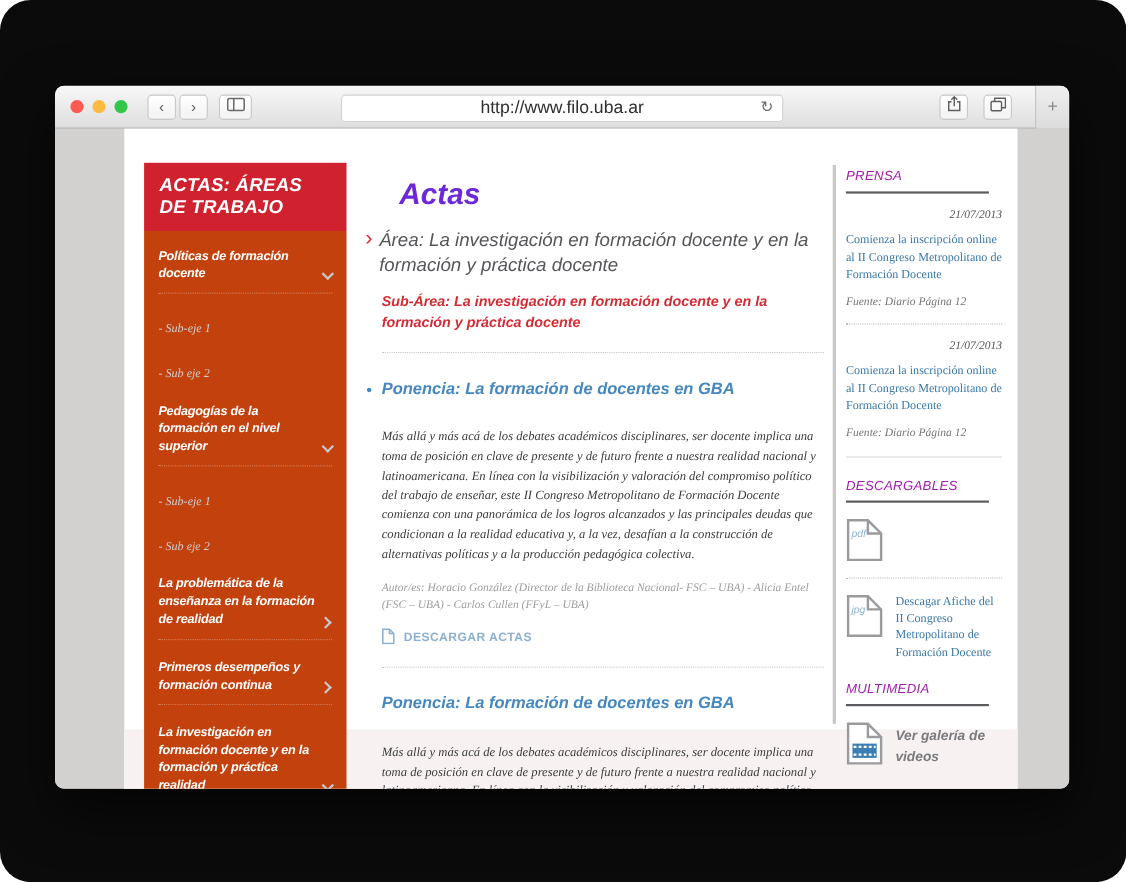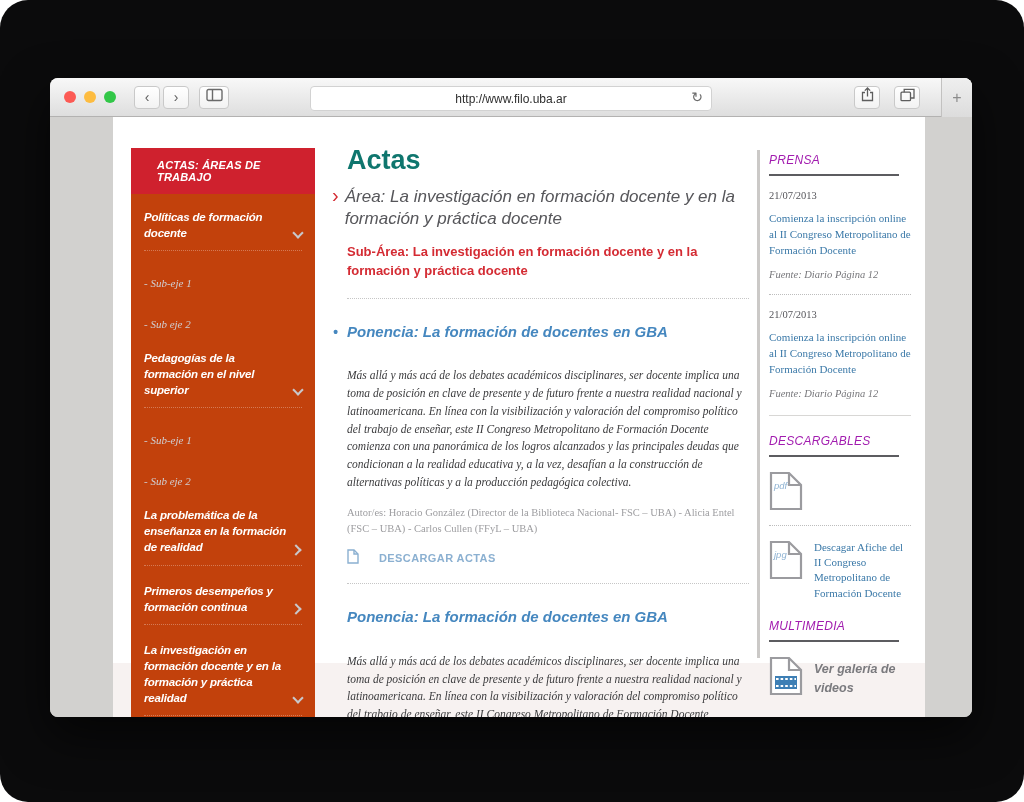--- a/index.html
+++ b/index.html
@@ -11,67 +11,67 @@
           background:#d2d1cf;box-shadow:0 18px 48px rgba(0,0,0,.65);}
   .chrome{position:relative;height:39px;background:linear-gradient(#f8f8f8,#dedede);border-bottom:1px solid #b3b2b1;
           display:flex;align-items:center;padding:0 0 0 14px;box-sizing:border-box;}
   .lights{display:flex;gap:8px;margin-right:18px;}
   .light{width:12px;height:12px;border-radius:50%;}
   .nav-group{display:flex;gap:3px;margin-right:10px;}
   .chrome-btn{width:26px;height:23px;border:1px solid #c9c9c9;border-radius:4px;background:linear-gradient(#ffffff,#f2f2f2);
           color:#5e5e5e;font-size:14px;line-height:21px;text-align:center;padding:0;display:flex;align-items:center;justify-content:center;}
   .url-field{position:absolute;left:50%;top:8px;transform:translateX(-50%);width:400px;height:23px;background:#fff;
           border:1px solid #d2d2d2;border-radius:4px;display:flex;align-items:center;justify-content:center;}
-  .url-text{font-size:12px;color:#2e2e2e;}
+  .url-text{font-size:16px;color:#2e2e2e;}
   .reload{position:absolute;right:8px;top:2px;color:#6b6b6b;font-size:14px;}
   .right-btns{position:absolute;right:52px;top:8px;display:flex;gap:14px;}
   .newtab{position:absolute;right:0;top:0;width:30px;height:39px;border-left:1px solid #c2c1c0;background:linear-gradient(#efefef,#dcdcdc);
           display:flex;align-items:center;justify-content:center;color:#8b8b8b;font-size:16px;}
 
   
   .page{position:relative;height:600px;background:#d2d1cf;}
   .content-wrap{position:absolute;left:63px;top:0;width:812px;height:600px;background:#ffffff;}
   .fold-strip{position:absolute;left:0;bottom:0;width:100%;height:54px;background:#f7f2f1;z-index:0;}
 
   
   .left-col{position:absolute;left:18px;top:31px;width:184px;z-index:1;}
-  .red-header{background:#cf212e;color:#fff;font-size:11px;font-weight:bold;font-style:italic;
-          padding:11px 26px;letter-spacing:.2px;}
+  .red-header{background:#cf212e;color:#fff;font-size:17px;font-weight:bold;font-style:italic;
+          padding:11px 14px;letter-spacing:.2px;}
   .dark-panel{background:#c2410c;padding:15px 13px 20px;}
   .nav-item{margin-bottom:17px;}
   .nav-title{display:flex;align-items:flex-end;color:#fff;font-size:11.5px;font-weight:bold;font-style:italic;
           line-height:1.4;letter-spacing:-.2px;cursor:pointer;}
   .nav-title .t{flex:1;}
   .chev{display:inline-block;width:6px;height:6px;border-right:2px solid #c8c8cc;border-bottom:2px solid #c8c8cc;flex-shrink:0;margin-left:5px;}
   .chev.down{transform:rotate(45deg);margin-bottom:4px;}
   .chev.right{transform:rotate(-45deg);margin-bottom:2px;margin-right:2px;}
   .dsep{border-top:1px dotted rgba(255,255,255,.3);margin:9px 0 0;}
   .nav-sub{font-family:"Liberation Serif",serif;font-style:italic;font-size:11px;color:#cfcfd3;line-height:1.45;margin-top:25px;cursor:pointer;}
 
   
   .main-col{position:absolute;left:234px;top:28px;width:402px;z-index:1;}
-  .page-title{font-size:27px;font-weight:bold;color:#0f766e;margin:0;}
+  .page-title{font-size:27px;font-weight:bold;font-style:italic;color:#6d28d9;margin:16px;}
   .area-line{display:flex;margin-top:10px;font-size:17px;font-style:italic;color:#56565a;line-height:1.32;}
   .area-chev{color:#d42b33;font-size:20px;line-height:1;margin:-1px 6px 0 -15px;font-style:normal;}
-  .subarea{margin-top:12px;font-size:13px;font-weight:bold;color:#d42b33;line-height:1.45;}
+  .subarea{margin-top:12px;font-size:13px;font-weight:bold;font-style:italic;color:#d42b33;line-height:1.45;}
   .sep{border-top:1px dotted #c6c6c6;margin:17px 0 0;}
   .ponencia{margin-top:23px;position:relative;}
   .pon-title{font-size:15px;font-weight:bold;font-style:italic;color:#4587bf;line-height:1.3;cursor:pointer;}
   .bullet{position:absolute;left:-14px;top:1px;color:#4587bf;font-size:14px;}
   .pon-body{font-family:"Liberation Serif",serif;font-style:italic;font-size:11.5px;color:#3b3b3d;line-height:1.55;margin-top:26px;}
-  .pon-authors{font-family:"Liberation Serif",serif;font-size:10.5px;color:#9d9da0;line-height:1.55;margin-top:13px;}
-  .pon-download{display:flex;align-items:center;gap:20px;margin-top:12px;color:#8bb0d1;font-size:11px;font-weight:bold;
+  .pon-authors{font-family:"Liberation Serif",serif;font-style:italic;font-size:10.5px;color:#9d9da0;line-height:1.55;margin-top:13px;}
+  .pon-download{display:flex;align-items:center;gap:8px;margin-top:12px;color:#8bb0d1;font-size:11px;font-weight:bold;
           letter-spacing:.4px;cursor:pointer;}
 
   
   .v-track{position:absolute;left:644px;top:33px;width:3px;height:508px;background:#cbc9c7;z-index:1;}
   .right-col{position:absolute;left:656px;top:36px;width:142px;z-index:1;}
   .aside-heading{font-size:12px;font-weight:normal;font-style:italic;color:#a21caf;letter-spacing:.3px;
           padding-bottom:7px;border-bottom:2px solid #5c5c60;width:130px;}
-  .aside-date{font-family:"Liberation Serif",serif;font-size:10.5px;color:#55555a;margin-top:14px;}
+  .aside-date{font-family:"Liberation Serif",serif;font-style:italic;font-size:10.5px;color:#55555a;margin-top:14px;text-align:right;}
   .aside-link{font-family:"Liberation Serif",serif;font-size:11px;color:#3b79a8;line-height:1.45;margin-top:10px;cursor:pointer;}
   .aside-src{font-family:"Liberation Serif",serif;font-style:italic;font-size:10.5px;color:#76767a;margin-top:10px;}
   .aside-dsep{border-top:1px dotted #bdbdbd;margin:14px 0 0;}
   .aside-ssep{border-top:1px solid #d8d7d5;margin:16px 0 0;}
   .dl-item{display:flex;gap:11px;margin-top:14px;align-items:flex-start;cursor:pointer;}
   .file-icon{position:relative;width:34px;height:40px;flex-shrink:0;}
   .ext{position:absolute;left:5px;bottom:20px;font-size:9.5px;font-style:italic;color:#8fb3d3;}
   .dl-label{font-family:"Liberation Serif",serif;font-size:11px;color:#3b79a8;line-height:1.4;}
   .mm-label{font-size:12.5px;font-weight:bold;font-style:italic;color:#7a7a7e;line-height:1.5;padding-top:4px;}
   .gap18{height:18px;}

